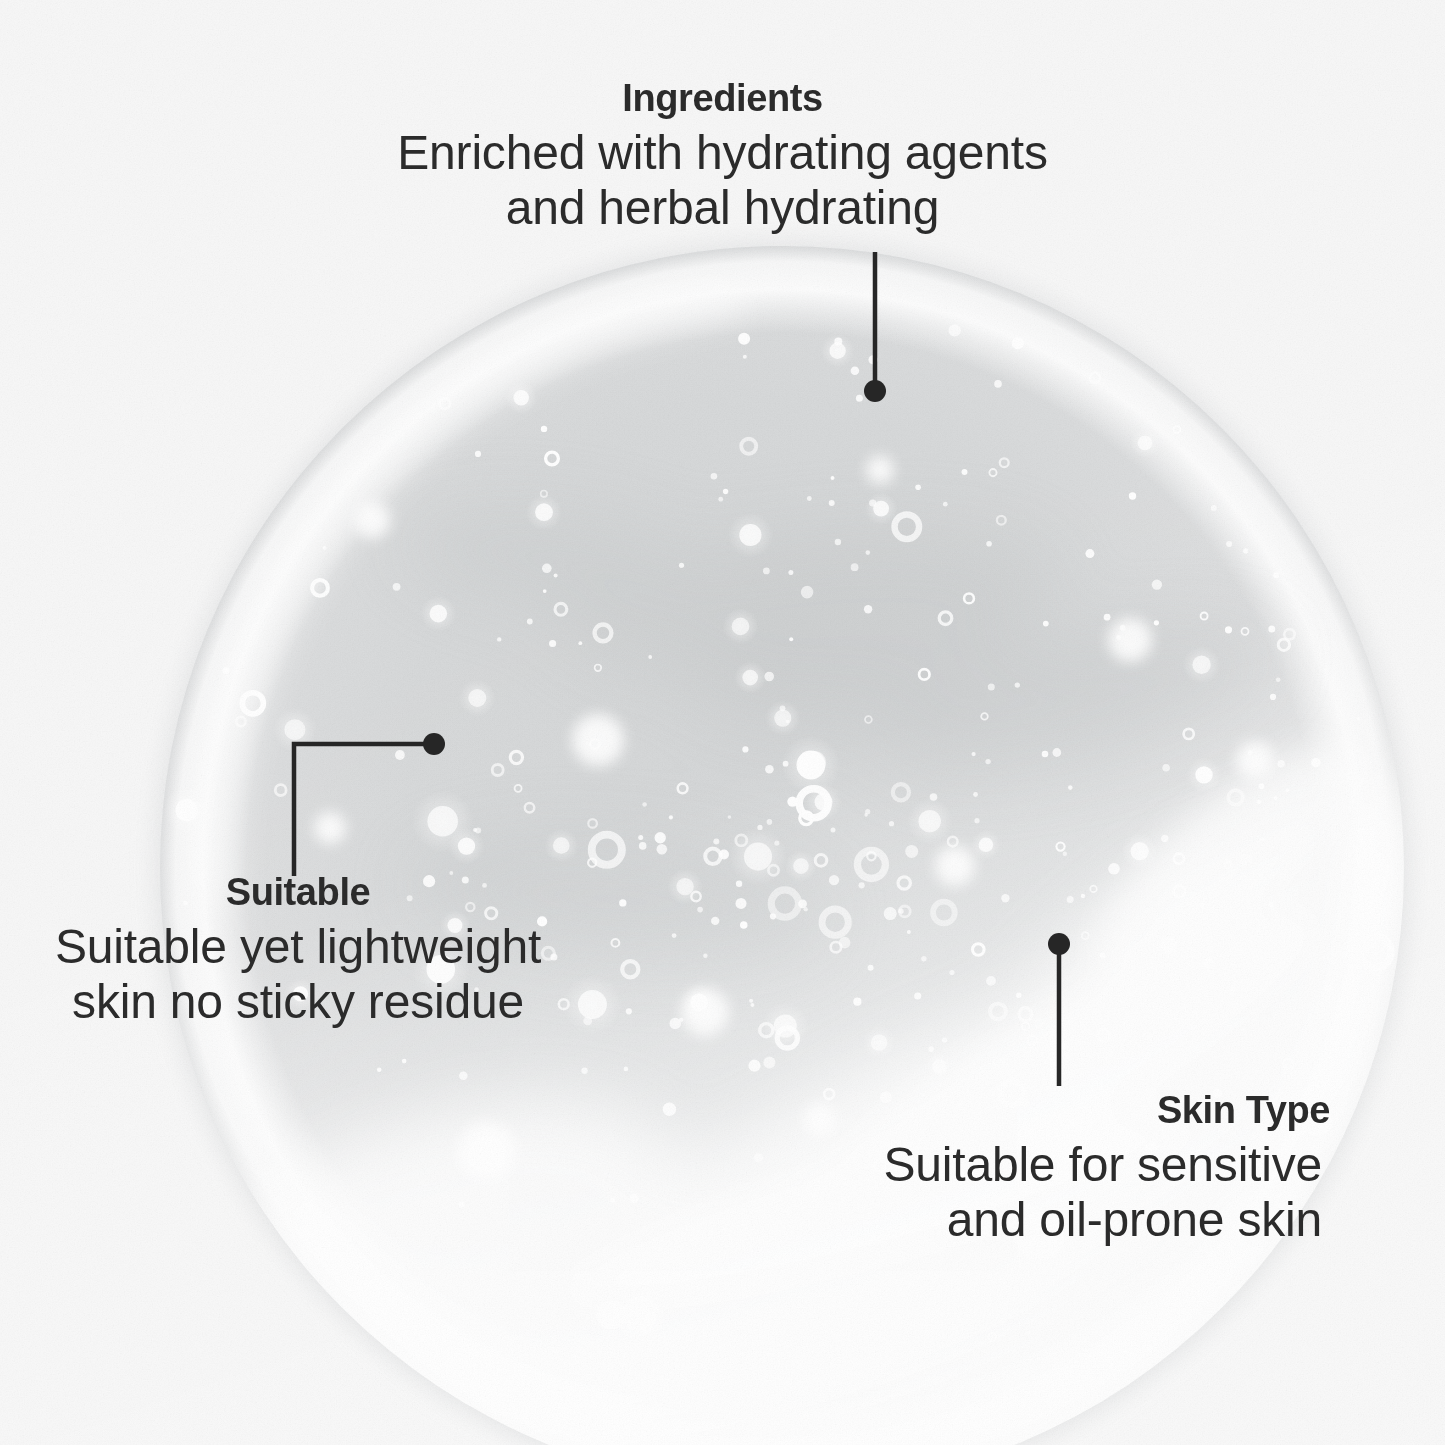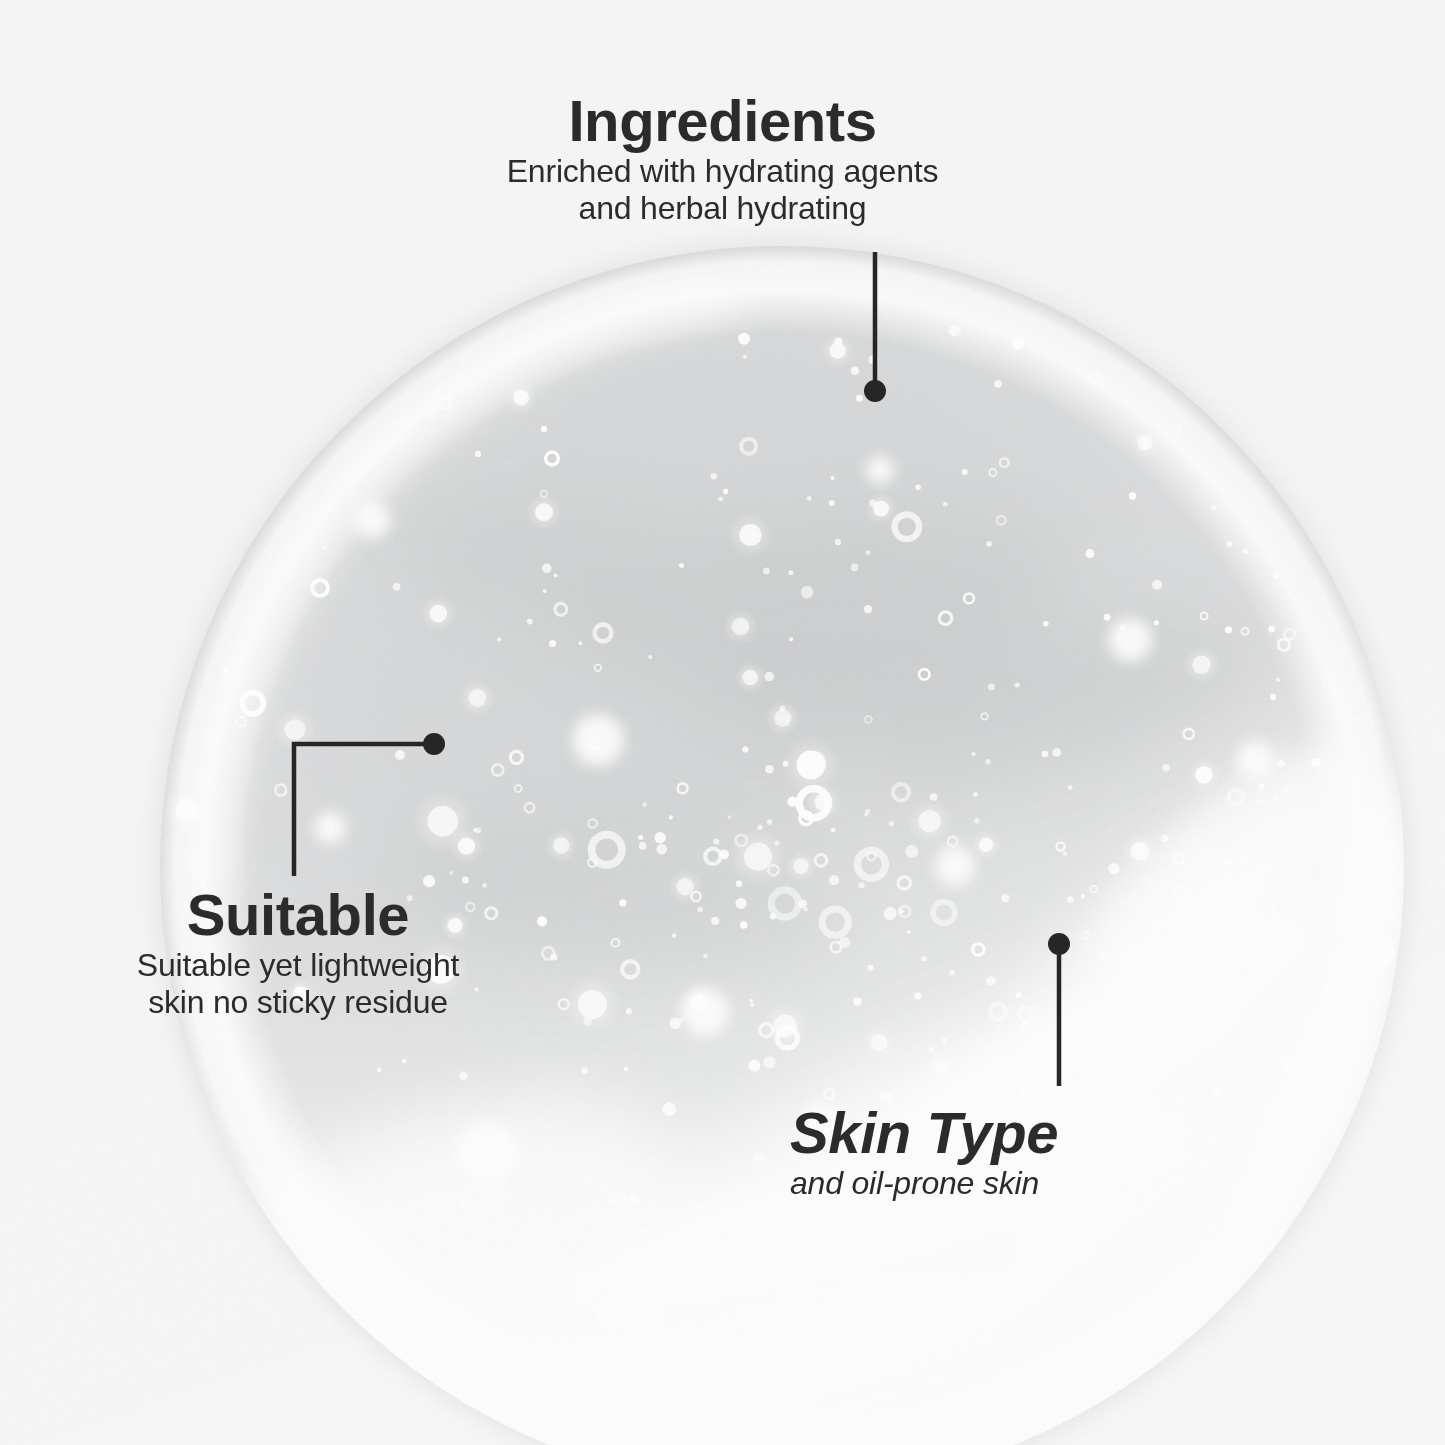--- a/index.html
+++ b/index.html
@@ -42,33 +42,33 @@
     pointer-events: none;
   }
 
   
   .block {
     position: absolute;
     color: #2b2b2b;
     -webkit-font-smoothing: antialiased;
   }
   .block .heading {
-    font-size: 58px;
+    font-size: 38px;
     font-weight: bold;
     letter-spacing: -0.4px;
     line-height: 1.06;
-    margin: 12px 0 2px 0;
+    margin: 0 0 2px 0;
     white-space: nowrap;
   }
   .block .body {
-    font-size: 32px;
+    font-size: 48px;
     font-weight: normal;
     line-height: 1.13;
     letter-spacing: -0.2px;
-    margin: 0;
+    margin: 8px;
   }
   .block .body span { display: block; white-space: nowrap; }
 
   #block-ingredients {
     left: 0; top: 78px;
     width: 1445px;
     text-align: center;
   }
   #block-ingredients .inner {
     display: inline-block;
@@ -77,22 +77,21 @@
 
   #block-texture {
     left: 0; top: 872px;
     width: 596px;
     text-align: center;
   }
 
   #block-skintype {
     left: 790px; top: 1090px;
     width: 540px;
-    text-align: left;
-    font-style: italic;
+    text-align: right;
   }
 </style>
 </head>
 <body>
 
 <div id="stage">
 
   <svg class="photo" viewBox="0 0 1445 1445" preserveAspectRatio="none">
     <defs>
 
@@ -597,17 +596,18 @@
     <p class="heading">Suitable</p>
     <p class="body">
       <span>Suitable yet lightweight</span>
       <span>skin no sticky residue</span>
     </p>
   </div>
 
   <div class="block" id="block-skintype">
     <p class="heading">Skin Type</p>
     <p class="body">
+      <span>Suitable for sensitive</span>
       <span>and oil-prone skin</span>
     </p>
   </div>
 
 </div>
 
 </body></html>

